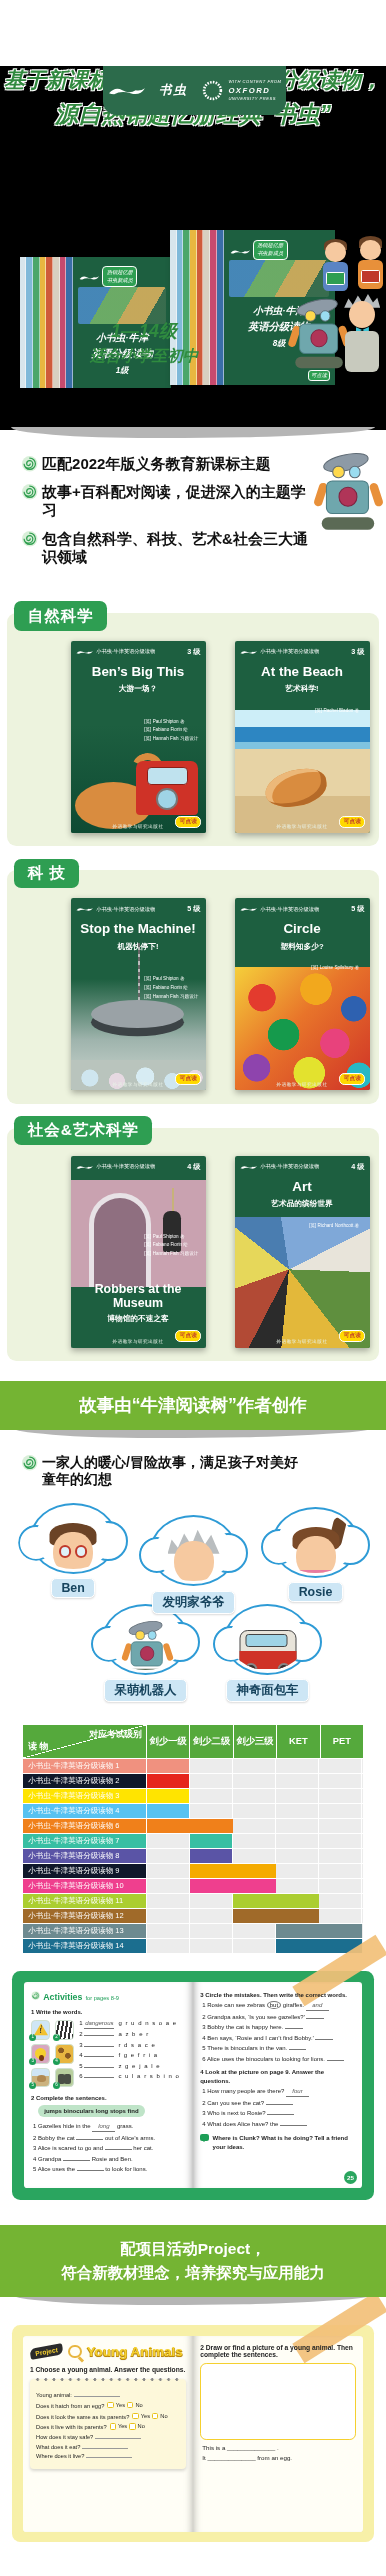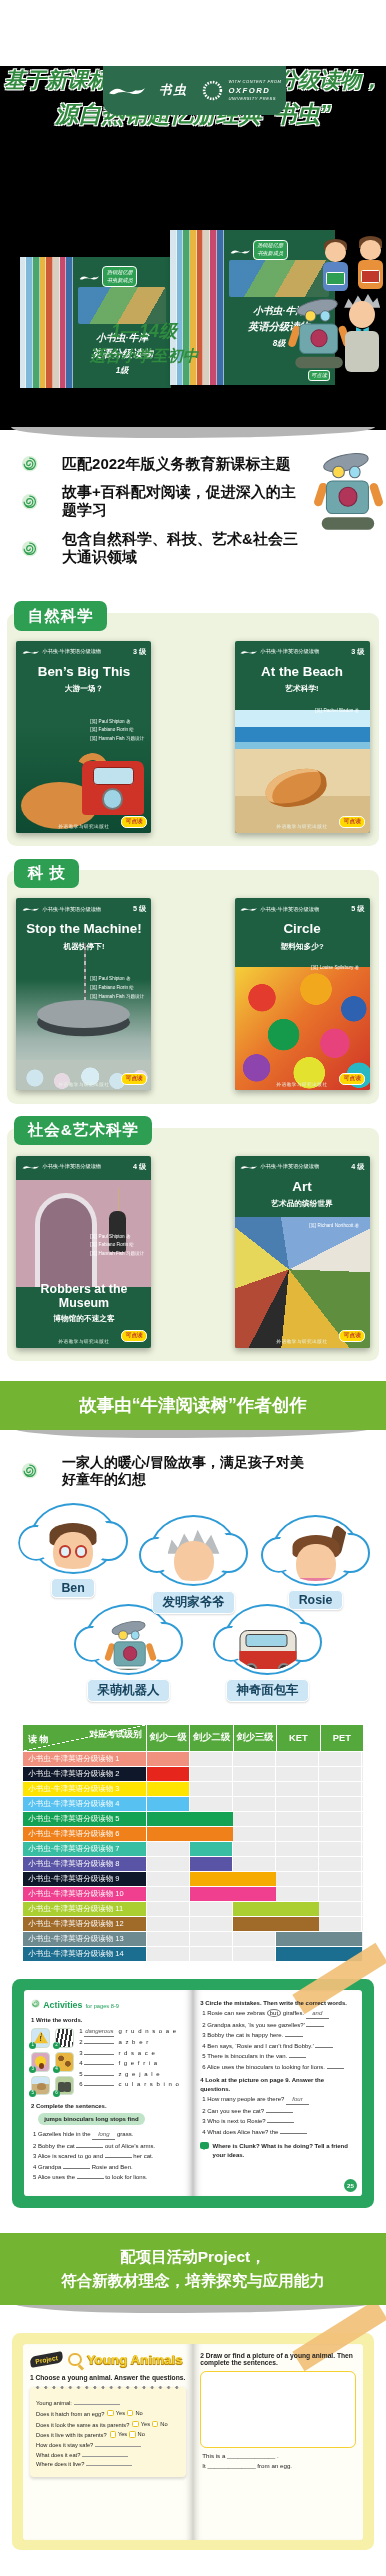--- a/index.html
+++ b/index.html
@@ -82,30 +82,30 @@
   .banner-wrap { position:relative; margin-top:0; }
   .banner { background:#74b433; color:#fff; font-weight:bold; text-align:center; padding:12.4px 5.2px;
     font-size:17.5px; position:relative; z-index:2; line-height:1.35; }
   .banner .small { font-size:15.5px; }
   .banner-shadow { position:relative; height:10.3px; z-index:1; }
   .banner-shadow::after { content:""; position:absolute; left:11.3px; right:11.3px; top:-3.1px; height:11.3px;
     background:#b5b5b5; border-radius:0 0 60% 40% / 0 0 100% 100%; }
 
   
   .features { position:relative; background:#fff; padding:14.4px 0 12.4px 20.6px; min-height:98px; }
-  .feat-row { display:flex; align-items:center; gap:24px; margin-bottom:9.3px; max-width:289px; }
+  .feat-row { display:flex; align-items:flex-start; gap:4px; margin-bottom:9.3px; max-width:289px; }
   .swirl { flex:0 0 17.5px; width:17.5px; height:17.5px; }
   .feat-text { font-size:15px; font-weight:bold; color:#111; line-height:1.25; }
   .feat-robot { position:absolute; right:9.3px; top:15.5px; transform:scale(1.05); }
 
   
   .panel { background:#edf3de; border-radius:9.3px; margin:24px 7.2px 0; padding:28px 9.3px 13.4px; position:relative; }
   .panel-pill { position:absolute; top:-11.3px; left:7.2px; background:#2e9e52; color:#fff; font-size:15.5px; font-weight:bold;
     padding:4.1px 13.4px; border-radius:7.2px; letter-spacing:1px; }
-  .covers { display:flex; justify-content:space-between; gap:29px; }
+  .covers { display:flex; justify-content:flex-end; gap:29px; }
   .cover { width:135px; height:192px; background:#1d5f40; border-radius:2.1px; color:#fff; position:relative;
     overflow:hidden; box-shadow:0 2.6px 6.2px rgba(0,0,0,.3); }
   .cov-hdr { display:flex; align-items:center; gap:3.1px; padding:6.2px 5.2px 0; }
   .cov-worm { width:17.5px; height:6.2px; flex:0 0 17.5px; }
   .cov-series { font-size:5.2px; white-space:nowrap; }
   .cov-level { font-size:7.2px; font-weight:bold; margin-left:auto; }
   .cov-title { text-align:center; font-size:13.4px; font-weight:bold; margin-top:7.2px; padding:0 4.1px; }
   .cov-sub { text-align:center; font-size:7.7px; font-weight:bold; margin-top:5.2px; }
   .cov-authors { position:absolute; right:7.2px; top:77px; text-align:left; font-size:4.6px; line-height:1.9; z-index:3; }
   .cover.nf .cov-authors { top:66px; right:10.3px; }
@@ -179,21 +179,21 @@
   .van-ill { position:absolute; left:50%; top:20.6px; transform:translateX(-50%); width:57px; height:39px; }
   .van-ill .bodyv { position:absolute; inset:0; background:#e8e4da; border:1.5px solid #444; border-radius:8.2px 8.2px 4.1px 4.1px; }
   .van-ill .front { position:absolute; left:0; bottom:0; width:100%; height:17.5px; background:#cf3227; border-radius:0 0 4.1px 4.1px; }
   .van-ill .winv { position:absolute; left:6.2px; top:4.1px; width:42px; height:13.4px; background:#9fd4e6; border:1.5px solid #444; border-radius:3.1px; }
   .van-ill .w1,.van-ill .w2 { position:absolute; bottom:-7.2px; width:13.4px; height:13.4px; background:#333; border:2.1px solid #888; border-radius:50%; }
   .van-ill .w1{left:5.2px;} .van-ill .w2{right:5.2px;}
   .robot-in-cloud { transform:scale(.78); position:absolute; left:12.4px; top:5.2px; }
 
   
   .exam-wrap { margin:15.5px 23px 18.5px; }
-  .ehead { display:flex; height:26px; gap:1px; }
+  .ehead { display:flex; height:33px; gap:1px; }
   .corner { width:123px; background:#55a93c; color:#fff; position:relative; font-size:8.8px; font-weight:bold;
     background-image:linear-gradient(to bottom right,transparent 49.4%,#fff 49.4% 50.6%,transparent 50.6%); }
   .corner .c1 { position:absolute; right:4.1px; top:4.1px; } .corner .c2 { position:absolute; left:5.2px; bottom:4.1px; }
   .hcell { flex:1; background:#55a93c; color:#fff; font-size:9.3px; font-weight:bold; display:flex; align-items:center; justify-content:center; }
   .erow { position:relative; height:14px; margin-top:1px; }
   .rlabel { position:absolute; left:0; top:0; width:123px; height:100%; color:#fff; font-size:7.5px;
     display:flex; align-items:center; padding-left:5.2px; }
   .ecells { position:absolute; left:124px; right:0; top:0; bottom:0;
     background:repeating-linear-gradient(90deg,#ececec 0 42px,#ffffff 42px 43px); }
   .bar { position:absolute; top:0; height:100%; }
@@ -593,32 +593,32 @@
     </div>
     <div class="cloud-card" style="left:142px; top:12.4px;">
       <div class="cloud">
           <div class="inner">
             <i class="hairG"></i>
             <i class="face" style="top:20.6px"></i>
           </div>
         </div>
       <div class="char-label">发明家爷爷</div>
     </div>
-    <div class="cloud-card" style="left:264px; top:12px;">
+    <div class="cloud-card" style="left:264px; top:4px;">
       <div class="cloud">
           <div class="inner">
             <i class="ponytail"></i>
             <i class="hairB" style="background:#7a4a28"></i>
             <i class="face"></i>
             <i class="hoodie"></i>
           </div>
         </div>
       <div class="char-label">Rosie</div>
     </div>
-    <div class="cloud-card" style="left:77px; top:101px;">
+    <div class="cloud-card" style="left:94px; top:101px;">
       <div class="cloud">
           <div class="inner">
             <div class="mrobot robot-in-cloud">
               <i class="lid"></i>
               <i class="eye1"></i>
               <i class="eye2"></i>
               <i class="armL"></i>
               <i class="armR"></i>
               <i class="bodyb"></i>
               <i class="belly"></i>
@@ -668,25 +668,20 @@
       </div>
     <div class="erow">
         <div class="rlabel" style="background: rgb(255, 228, 0);">小书虫·牛津英语分级读物 3</div>
         <div class="ecells"></div>
         <div class="bar" style="background: rgb(255, 228, 0); left: 124px; width: 42px;"></div>
       </div>
     <div class="erow">
         <div class="rlabel" style="background: rgb(87, 194, 241);">小书虫·牛津英语分级读物 4</div>
         <div class="ecells"></div>
         <div class="bar" style="background: rgb(87, 194, 241); left: 124px; width: 42px;"></div>
-      </div>
-    <div class="erow">
-        <div class="rlabel" style="background: rgb(20, 162, 84);">小书虫·牛津英语分级读物 5</div>
-        <div class="ecells"></div>
-        <div class="bar" style="background: rgb(20, 162, 84); left: 124px; width: 86px;"></div>
       </div>
     <div class="erow">
         <div class="rlabel" style="background: rgb(240, 128, 26);">小书虫·牛津英语分级读物 6</div>
         <div class="ecells"></div>
         <div class="bar" style="background: rgb(240, 128, 26); left: 124px; width: 86px;"></div>
       </div>
     <div class="erow">
         <div class="rlabel" style="background: rgb(56, 191, 163);">小书虫·牛津英语分级读物 7</div>
         <div class="ecells"></div>
         <div class="bar" style="background: rgb(56, 191, 163); left: 167px; width: 42px;"></div>

